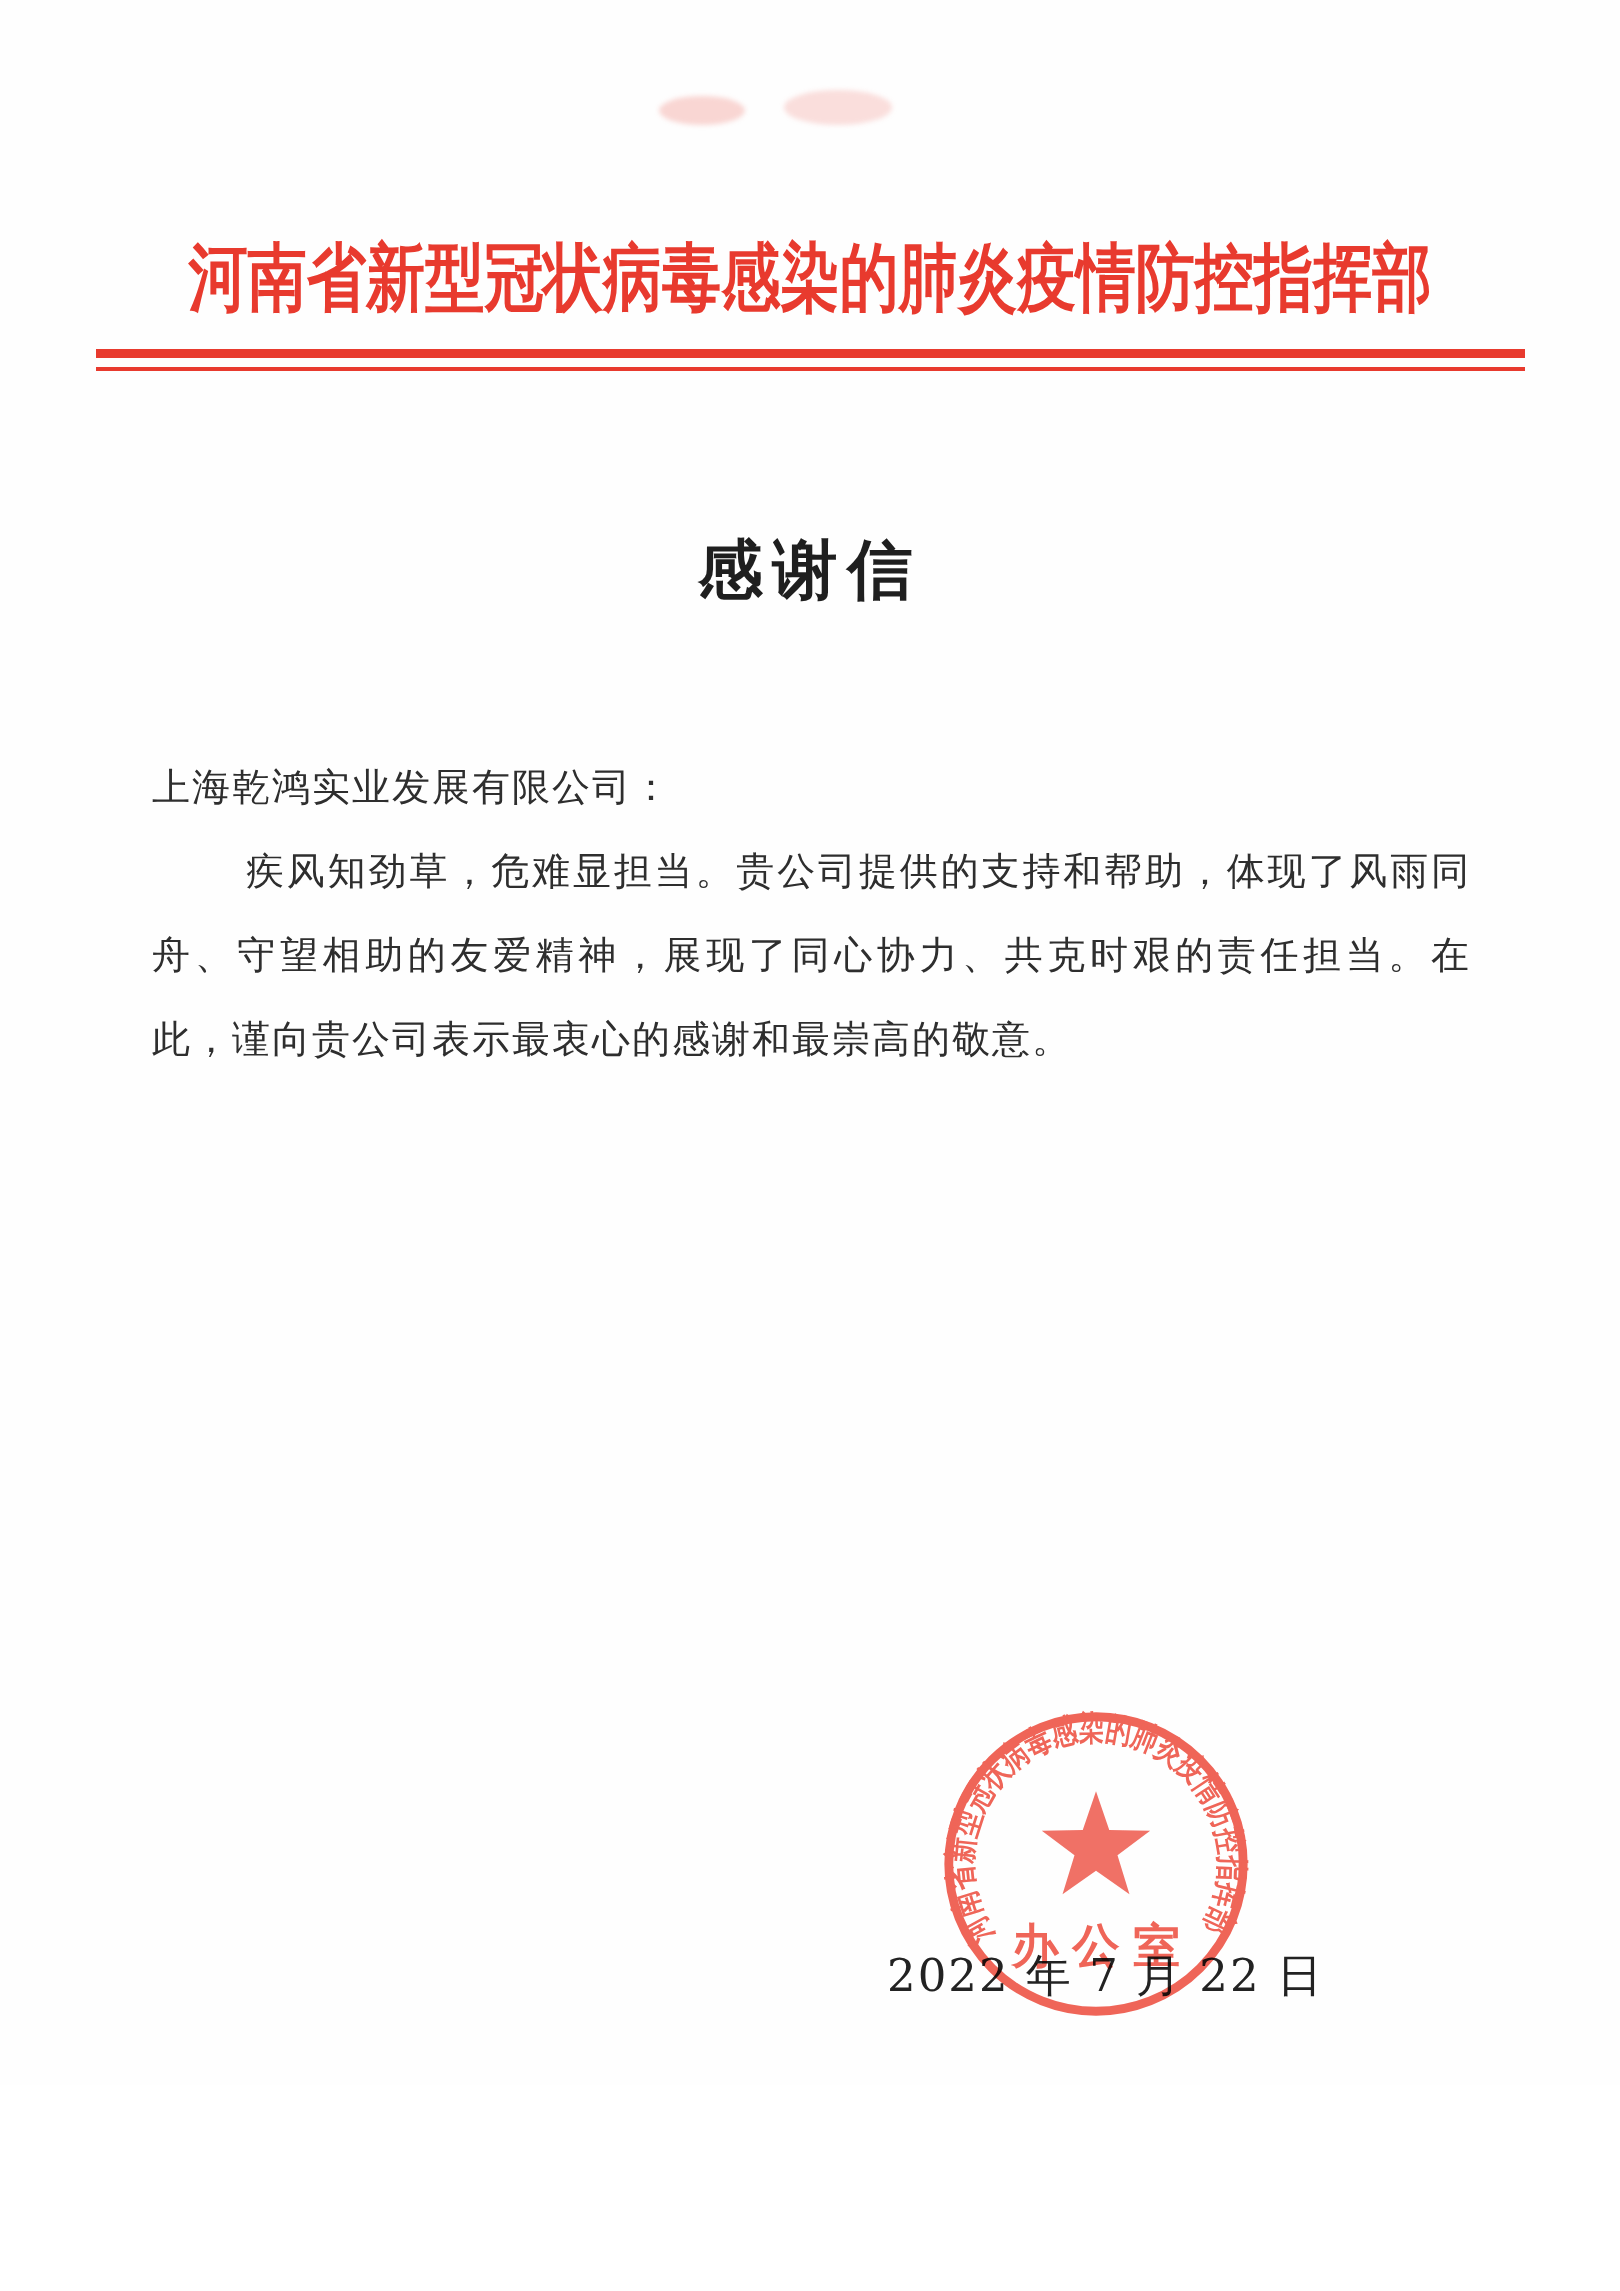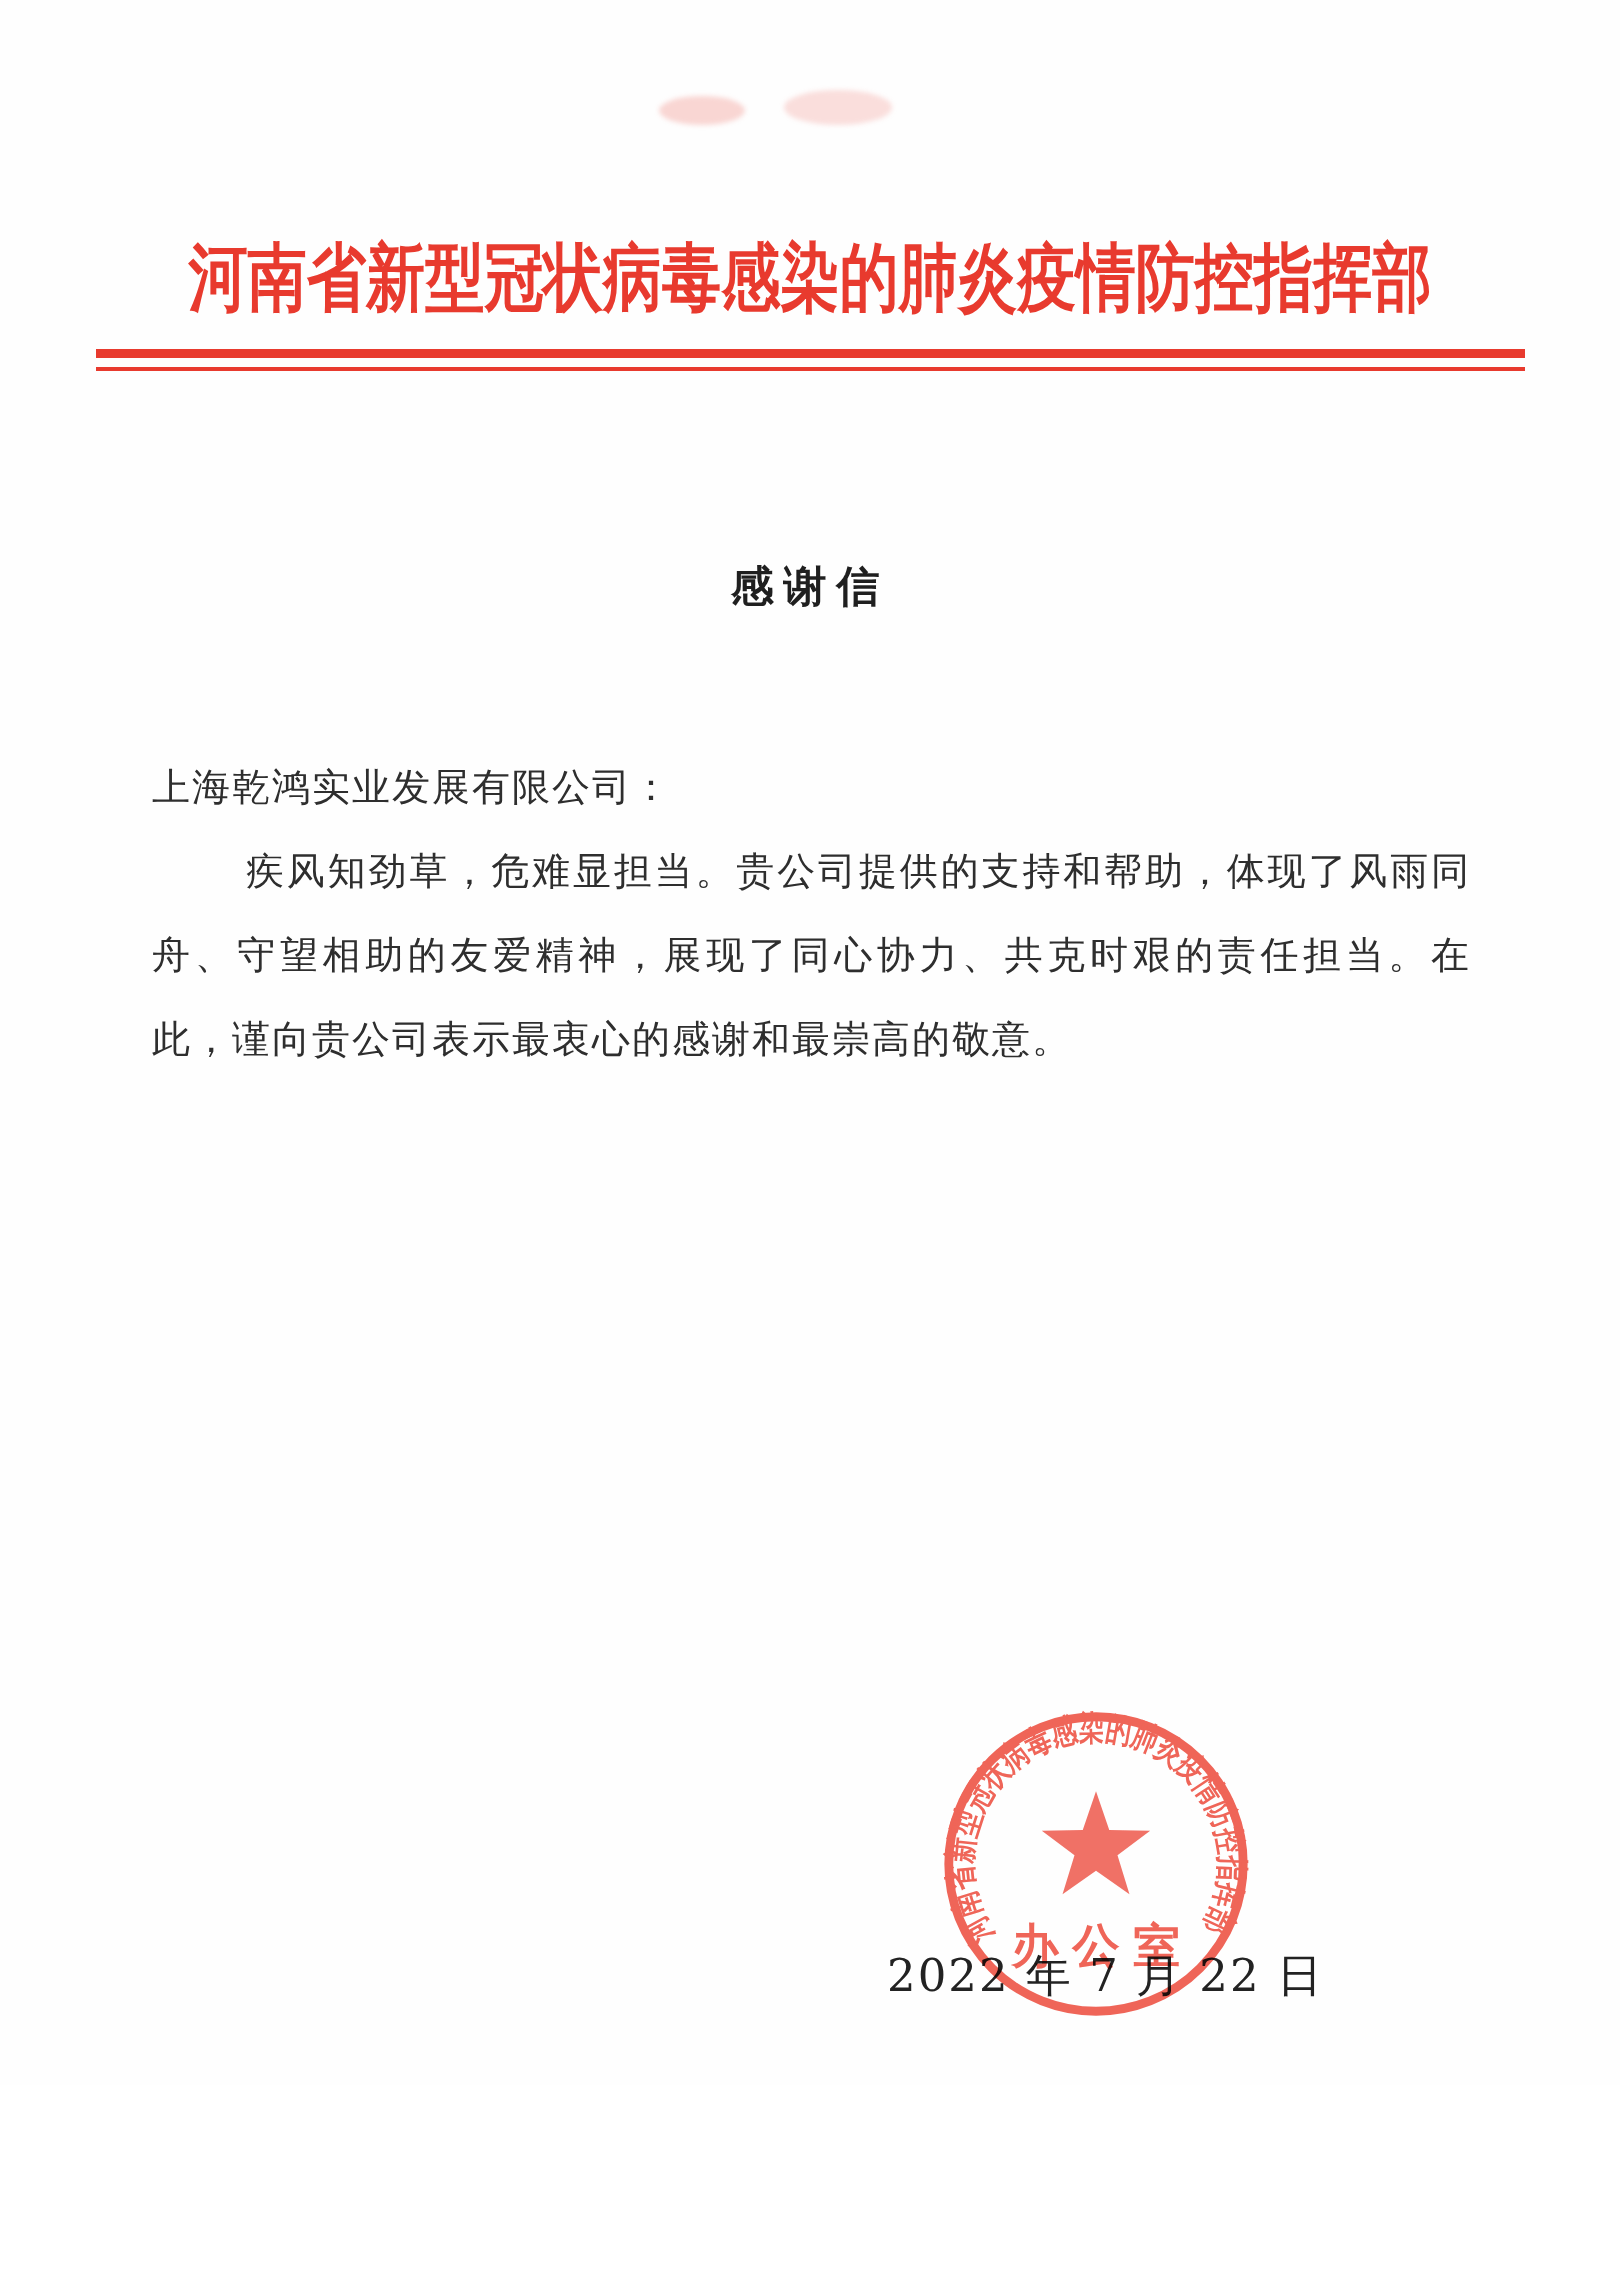--- a/index.html
+++ b/index.html
@@ -23,22 +23,22 @@
   }
   .org-title .squeeze{display:inline-block;transform:scaleX(0.80);transform-origin:50% 50%;}
   
   .rule{position:absolute;left:96px;width:1429px;background:#e83a2e;}
   .rule.t-thick{top:349px;height:8.8px;}
   .rule.t-thin{top:367px;height:3.9px;}
   .rule.b-thick{top:2169px;height:6.9px;}
   .rule.b-thin{top:2196px;height:2.9px;}
   
   .letter-title{
-    position:absolute;left:0;right:0;top:558px;margin:0;
-    text-align:center;font-weight:bold;font-size:43px;letter-spacing:9.8px;
+    position:absolute;left:0;right:0;top:526px;margin:0;
+    text-align:center;font-weight:bold;font-size:65px;letter-spacing:9.8px;
     color:#1f1f1f;
   }
   
   .body-text{
     position:absolute;left:152px;top:745px;width:1319px;
     font-size:38px;line-height:84px;letter-spacing:2px;
     text-align:justify;color:#2e2e2e;
   }
   .body-text p{margin:0;padding:0;}
   .body-text .para{text-indent:94px;}

